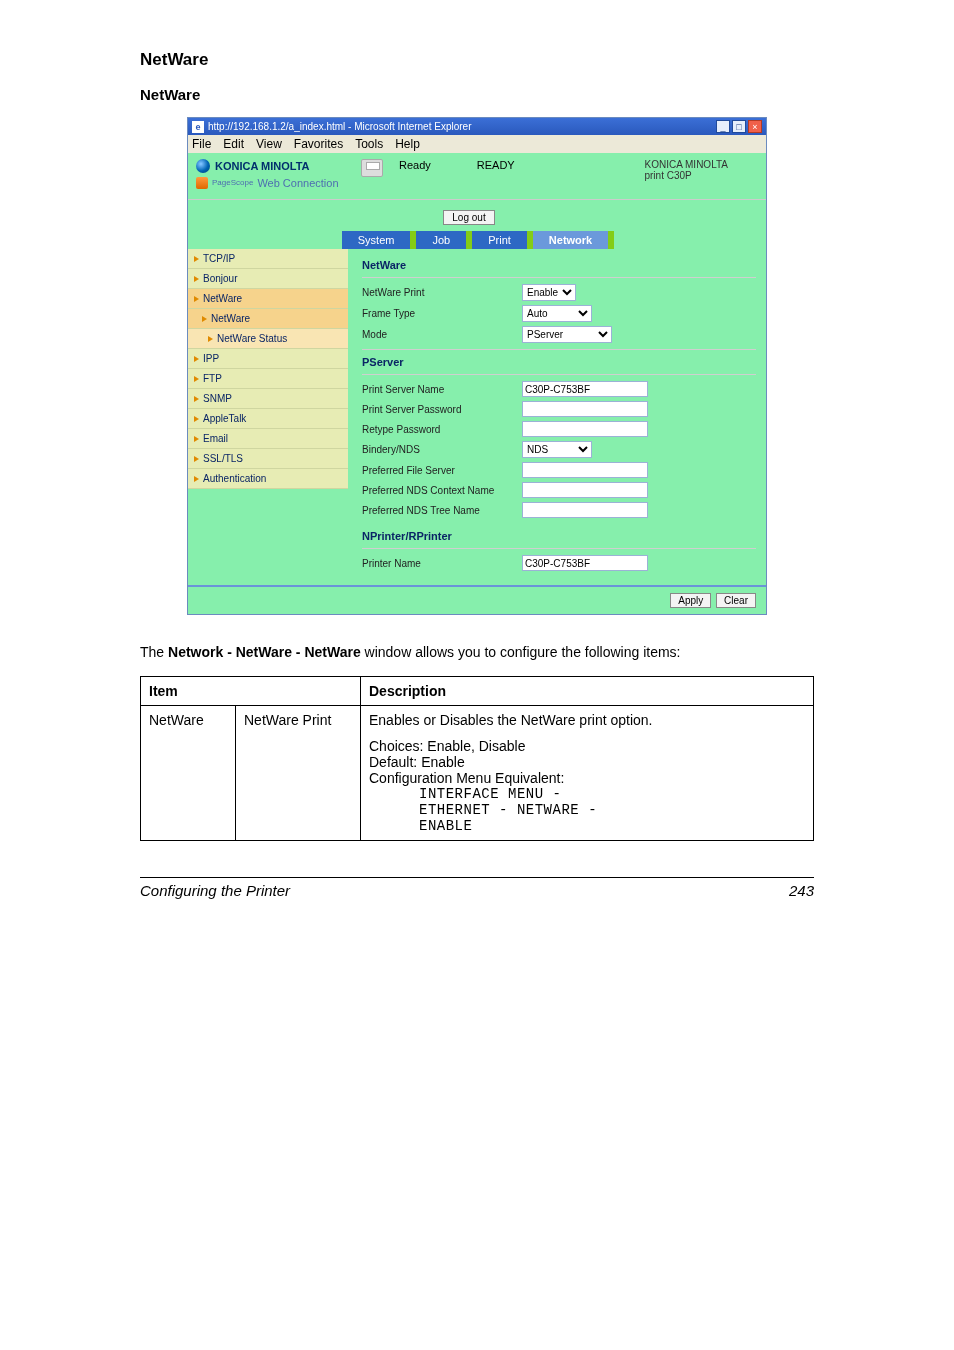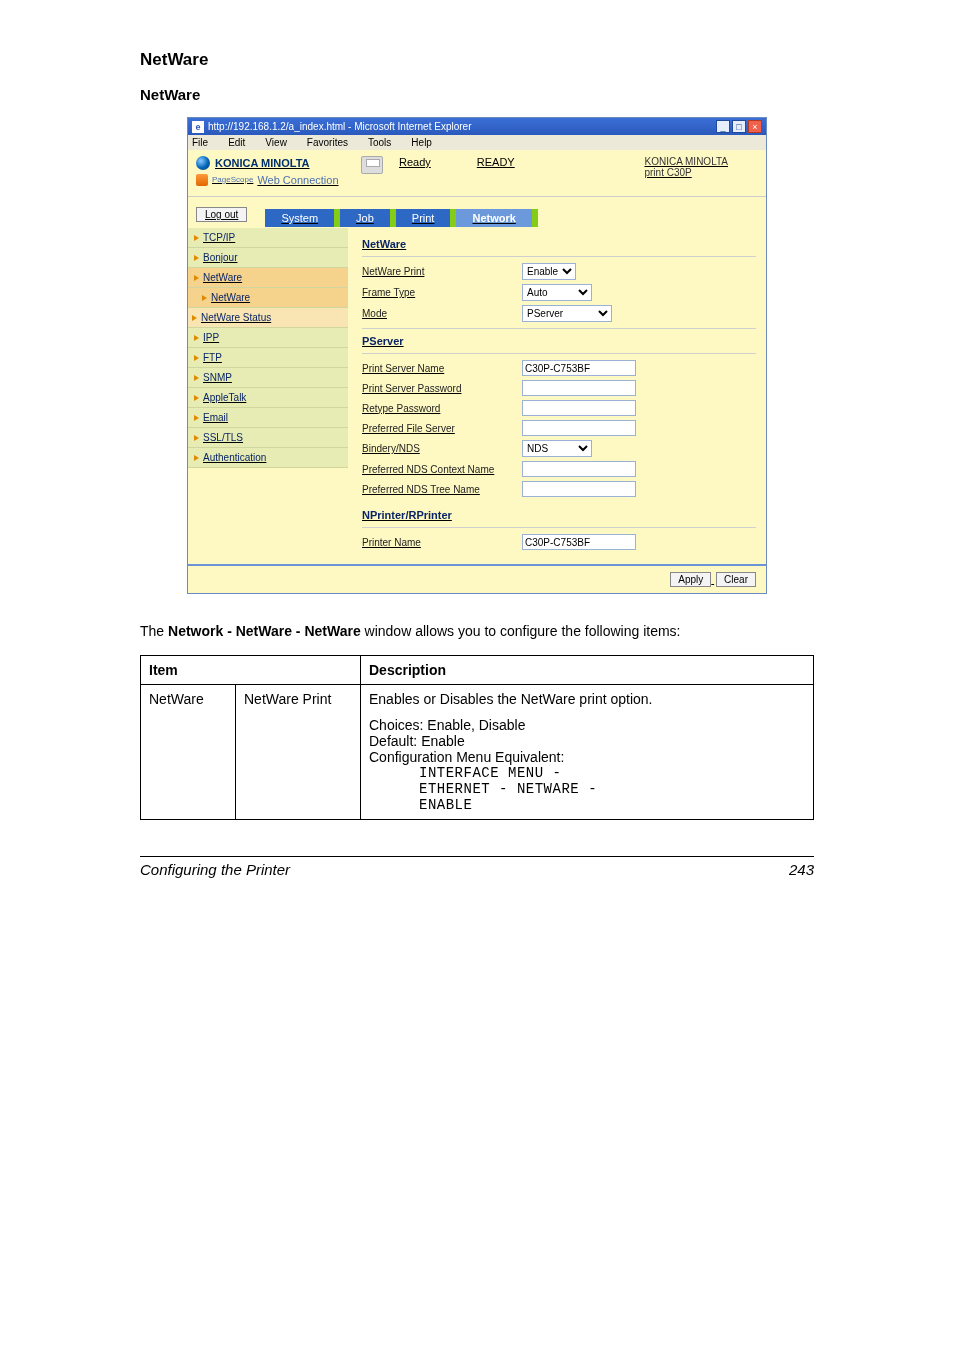--- a/index.html
+++ b/index.html
@@ -8,57 +8,57 @@
   h2.first { font-size: 17px; font-weight: bold; margin-bottom: 16px; }
   h3.sub { font-size: 15px; font-weight: bold; margin-bottom: 14px; }
 
   
   .ie-window { border: 1px solid #6b8bbf; width: 580px; margin: 0 auto 28px auto; font-size: 10px; }
   .ie-titlebar { background: linear-gradient(#3b6fd6, #2a59bd); color: #fff; display:flex; align-items:center; justify-content:space-between; padding:2px 4px; font-size:10px; }
   .ie-title-left { display:flex; align-items:center; gap:4px; }
   .ie-ctrl { display:flex; gap:2px; }
   .ie-ctrl span { width:14px; height:13px; display:inline-flex; align-items:center; justify-content:center; font-size:9px; border:1px solid #204a9b; background:#e6eefb; color:#1c3f86; }
   .ie-ctrl span.close { background:#f0604a; color:#fff; border-color:#b33a25; }
-  .ie-menubar { background:#ece9d8; padding:2px 4px; display:flex; gap:20px; font-size:10px; }
+  .ie-menubar { background:#ece9d8; padding:2px 4px; display:flex; gap:12px; font-size:12px; }
   .ie-menubar span { text-decoration: none; }
 
-  .ie-body { background:#fef9c3;text-decoration:underline; }
+  .ie-body { background:#86efac; }
 
   .pw-header { display:flex; padding:6px 8px 10px 8px; border-bottom:1px solid #ccc; }
   .pw-header-left { width:165px; }
   .logo-km { display:flex; align-items:center; gap:5px; font-size:11px; font-weight:bold; color:#002f6c; }
   .logo-dot { width:14px; height:14px; border-radius:50%; background: radial-gradient(circle at 35% 35%, #7cc1ff 5%, #0064b4 55%, #003a73); display:inline-block; }
   .logo-pw { display:flex; align-items:center; font-size:11px; color:#4e6fb0; margin-top:4px; gap:4px; }
   .pw-header-mid { display:flex; align-items:flex-start; gap:16px; font-size:11px; }
   .pw-header-right { margin-left:auto; text-align:left; font-size:10px; color:#333; padding-right:30px; }
   .prn-icon { width:22px; height:18px; background:#ddd; border:1px solid #aaa; border-radius:2px; position:relative; }
   .prn-icon::before { content:''; position:absolute; top:2px; left:4px; width:12px; height:6px; background:#fff; border:1px solid #aaa; }
 
-  .pw-tabs-row { display:flex; padding:10px 6px 0 8px; align-items:center; }
+  .pw-tabs-row { display:flex; padding:10px 6px 0 8px; align-items:center;flex-direction:column; }
   .logout-btn { background:#f4f4f4; border:1px solid #888; padding:1px 8px; font-size:10px; margin-right:18px; margin-bottom: 6px; }
   .tab { padding:3px 16px; font-size:11px; border-right:6px solid #84cc16; color:#fff; }
   .tab.sys { background:#2d68c4; }
   .tab.job { background:#2d68c4; }
   .tab.print { background:#2d68c4; }
   .tab.net { background:#6b99db; font-weight:bold; }
 
   .pw-main { display:flex; }
   .sidebar { width:160px; }
   .sb-item { display:flex; font-size:10px; padding:4px 6px 4px 6px; border-bottom:1px solid #cfd6a0; background:#e7ecb4; color:#0a2565; align-items:center; gap:2px; }
   .sb-item.sel { background:#f6d38c; }
-  .sb-item.sub { background:#f9e5b3; padding-left:4px; }
+  .sb-item.sub { background:#f9e5b3; padding-left:20px; }
   .sb-item.child { background:#f6d38c; padding-left:14px; }
   .tri { display:inline-block; width:0; height:0; border-top:3px solid transparent; border-bottom:3px solid transparent; border-left:5px solid #e08a00; margin-right:2px; }
 
   .content { flex:1; padding:6px 10px 10px 14px; font-size:10px; color:#222; }
   .sect-title { color:#0a2565; font-weight:bold; margin:4px 0 6px 0; font-size:11px; }
   .sep { height:1px; background:#cfcfcf; margin:6px 0; }
   .crow { display:flex; align-items:center; margin:4px 0; }
   .crow .lab { width:160px; }
-  .crow .val input[type=text], .crow .val input[type=password] { border:1px solid #9bb2d6; height:16px; font-size:10px; padding:0 2px; width:114px; }
+  .crow .val input[type=text], .crow .val input[type=password] { border:1px solid #9bb2d6; height:16px; font-size:10px; padding:0 2px; width:126px; }
   .crow .val input.w40 { width:30px; }
   .crow .val input.w30 { width:26px; }
   .crow .val .unit { margin-left:4px; }
   .crow .val select { border:1px solid #9bb2d6; height:17px; font-size:10px; background:#fff; }
 
   .btm-btns { text-align:right; padding:6px 10px; border-top:2px solid #6a93d8; }
   .btm-btns button { font-size:10px; padding:1px 7px; border:1px solid #888; background:#f4f4f4; margin-left:2px; }
 
   
   .caption-text { font-size: 14px; margin: 6px 0 14px 0; line-height:1.35; }
@@ -214,26 +214,26 @@
             </div>
           <div class="crow">
               <div class="lab">Print Server Password</div>
               <div class="val"><input type="password" style=""></div>
             </div>
           <div class="crow">
               <div class="lab">Retype Password</div>
               <div class="val"><input type="password" style=""></div>
             </div>
           <div class="crow">
+              <div class="lab">Bindery/NDS</div>
+              <div class="val"><select style="width:70px"><option>NDS</option></select></div>
+            </div>
+          <div class="crow">
               <div class="lab">Preferred File Server</div>
               <div class="val"><input type="text" style=""></div>
-            </div>
-          <div class="crow">
-              <div class="lab">Bindery/NDS</div>
-              <div class="val"><select style="width:70px"><option>NDS</option></select></div>
             </div>
           <div class="crow">
               <div class="lab">Preferred NDS Context Name</div>
               <div class="val"><input type="text" style=""></div>
             </div>
           <div class="crow">
               <div class="lab">Preferred NDS Tree Name</div>
               <div class="val"><input type="text" style=""></div>
             </div>
 

